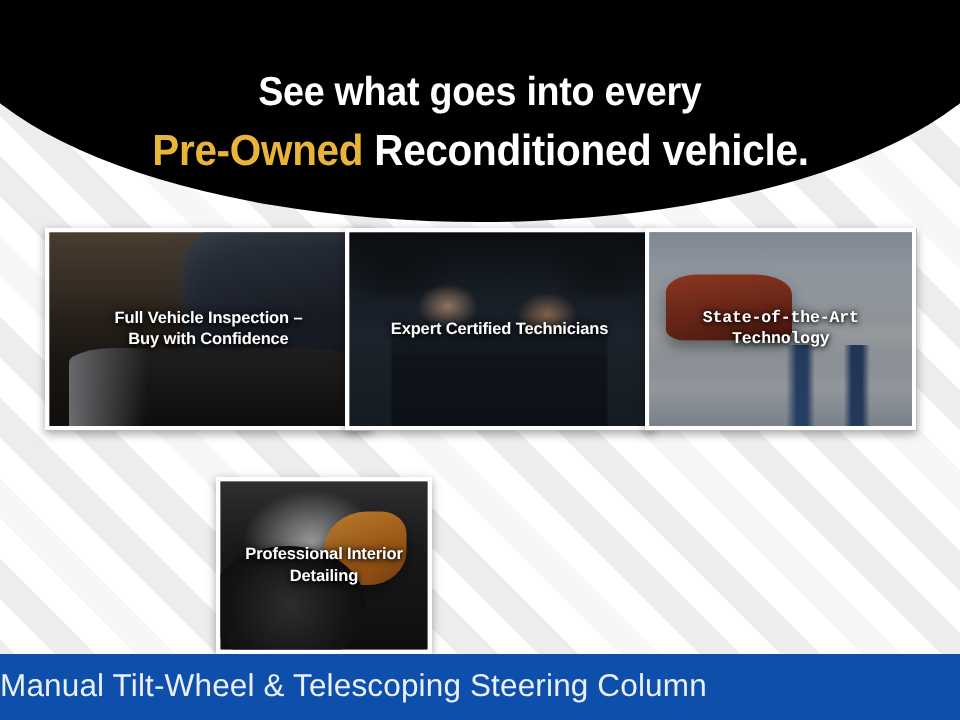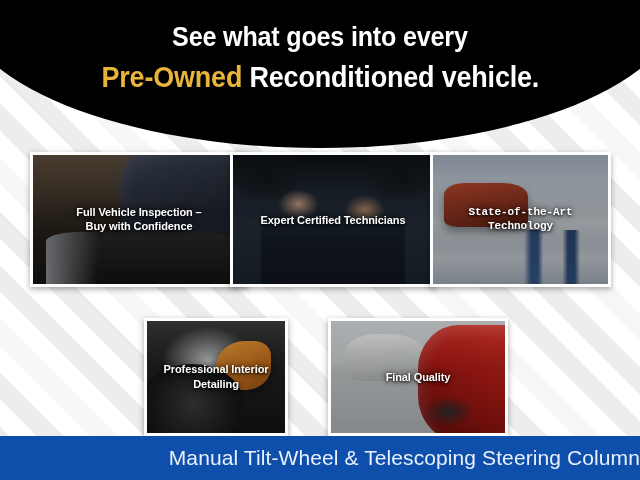--- a/index.html
+++ b/index.html
@@ -54,21 +54,21 @@
     z-index:2;
   }
   .header-inner{
     position:absolute;
     left:40px; top:200px;
     width:640px; height:148px;
     display:flex;
     flex-direction:column;
     align-items:center;
     justify-content:flex-start;
-    padding-top:20px;
+    padding-top:44px;
   }
   .headline{
     color:#ffffff;
     font-size:27px;
     font-weight:bold;
     letter-spacing:-0.2px;
     line-height:1.28;
     text-align:center;
     white-space:nowrap;
     transform:scaleX(0.93);
@@ -238,21 +238,21 @@
   }
 
   
   .caption-bar{
     position:absolute;
     left:0; bottom:0;
     width:640px; height:44px;
     background:#0d4fab;
     display:flex;
     align-items:center;
-    justify-content:flex-end;
+    justify-content:flex-start;
     z-index:6;
   }
   .caption-text{
     color:#e9f0fb;
     font-size:21px;
     font-weight:normal;
     letter-spacing:0.1px;
     white-space:nowrap;
   }
 </style>
@@ -297,25 +297,18 @@
 
   <div class="card" id="card-4">
     <div class="card-photo photo-detail"></div>
     <div class="card-shade"></div>
     <div class="card-label">
       <div>Professional Interior</div>
       <div>Detailing</div>
     </div>
   </div>
 
-  <div class="card" id="card-5">
-    <div class="card-photo photo-final"></div>
-    <div class="card-shade"></div>
-    <div class="card-label">
-      <div>Final Quality</div>
-    </div>
-  </div>
 
   <div class="caption-bar">
     <div class="caption-text">Manual Tilt-Wheel &amp; Telescoping Steering Column</div>
   </div>
 
 </div>
 
 </body></html>

